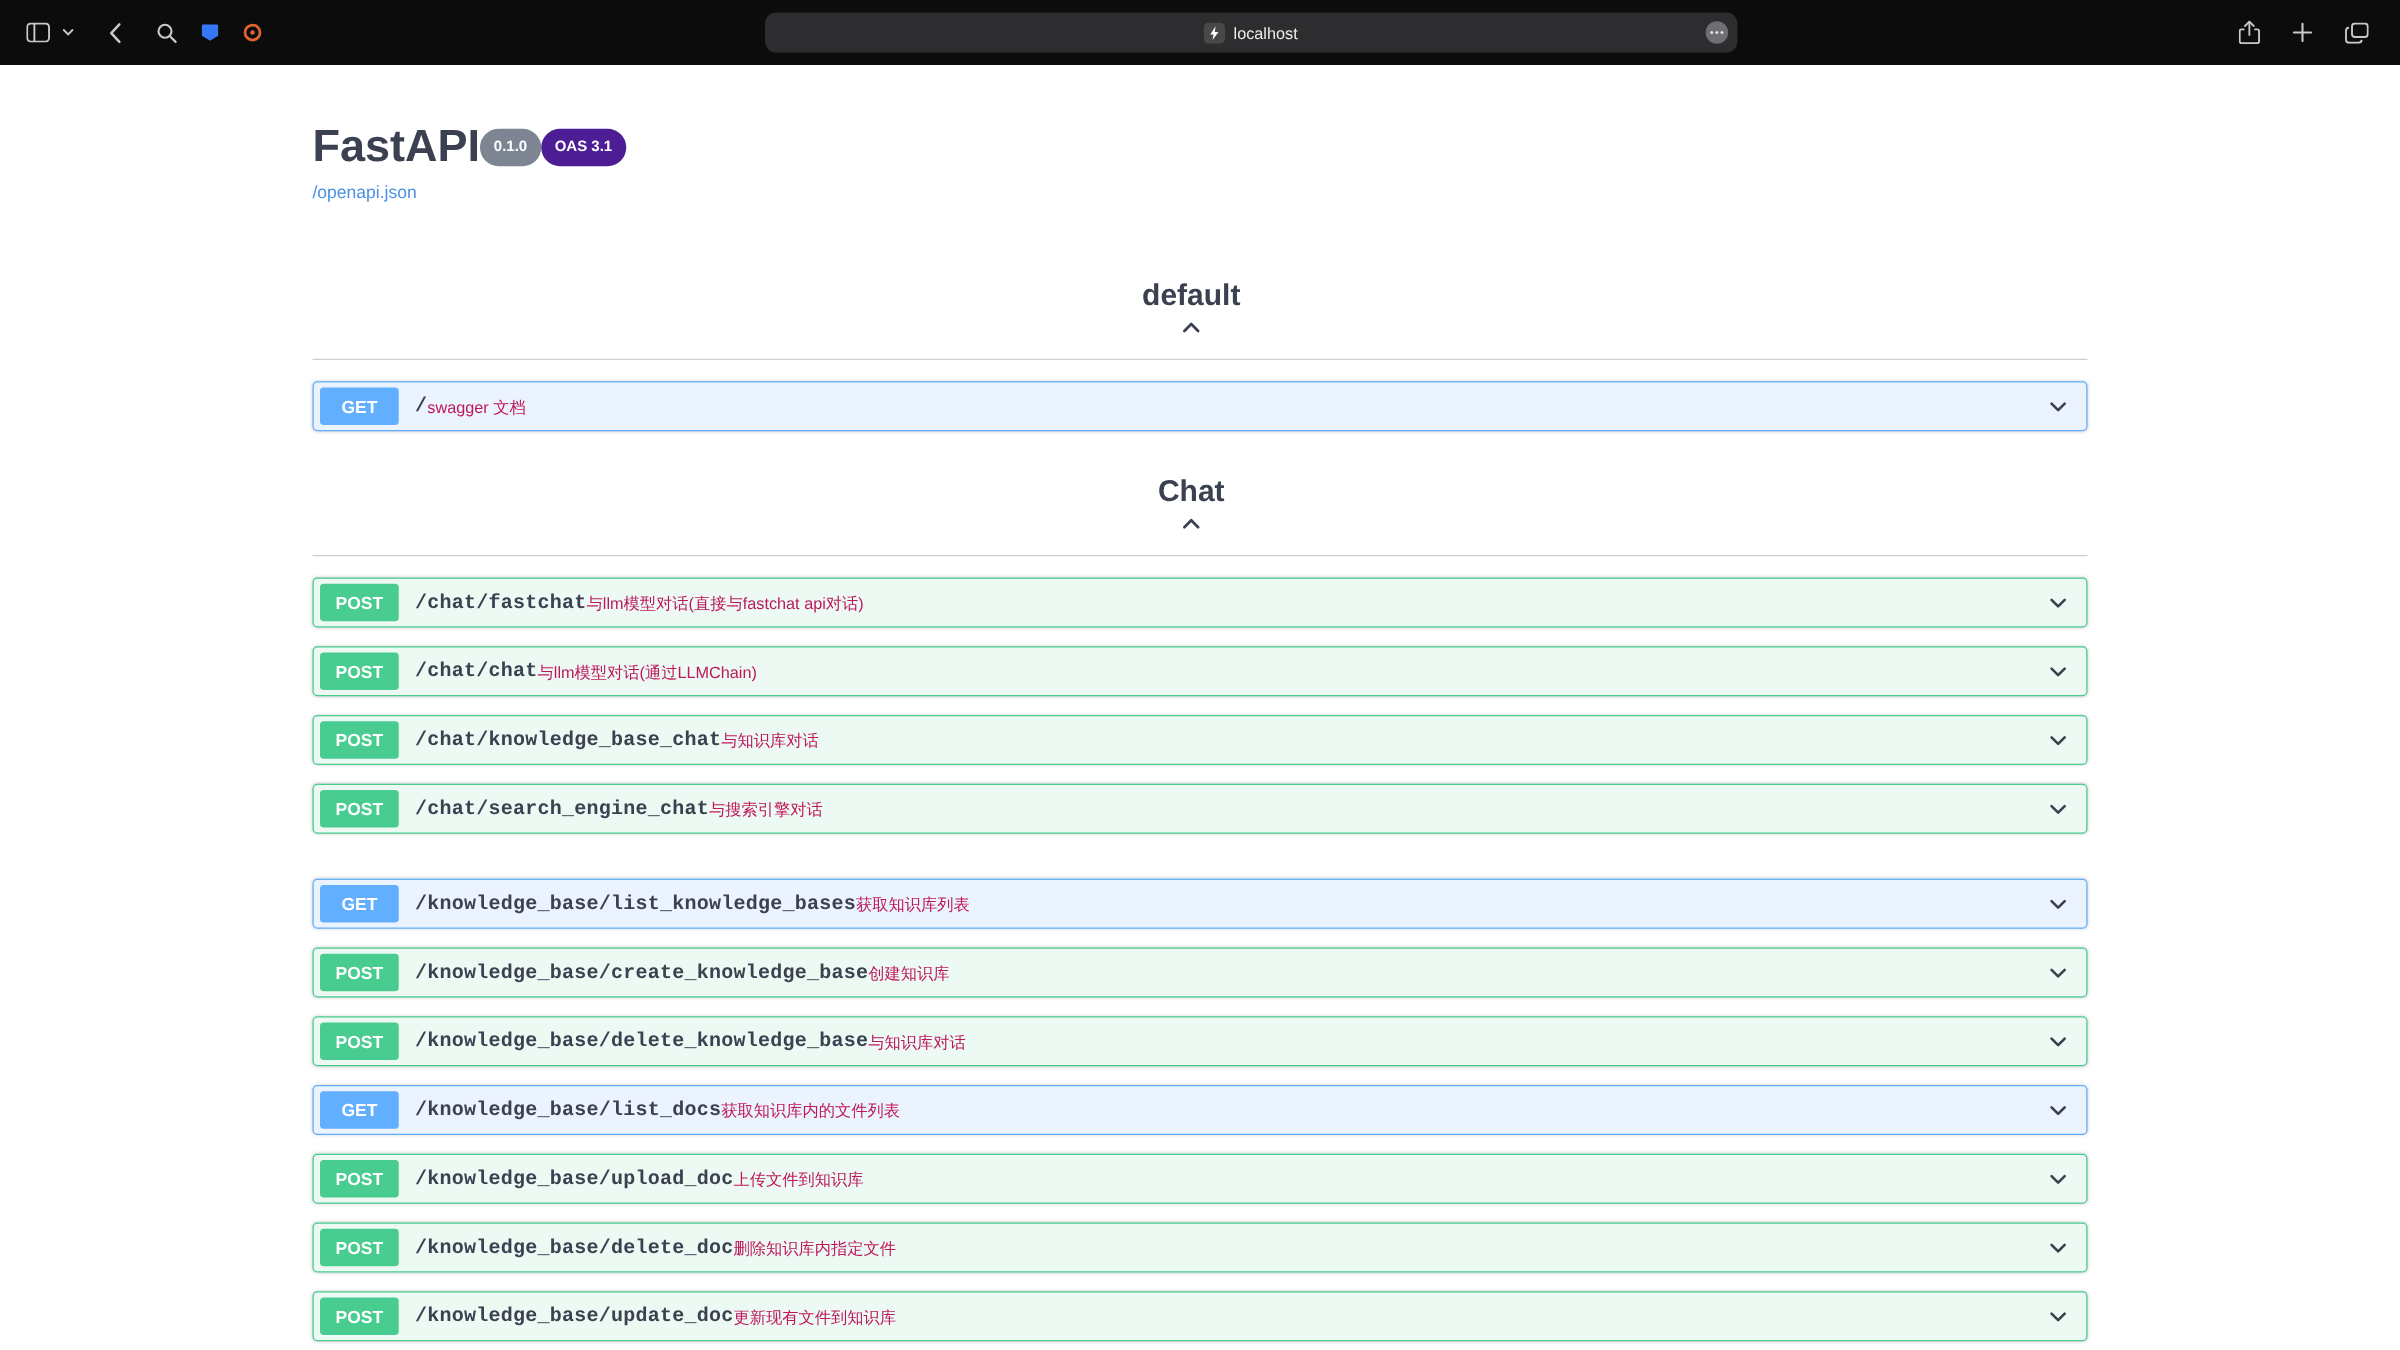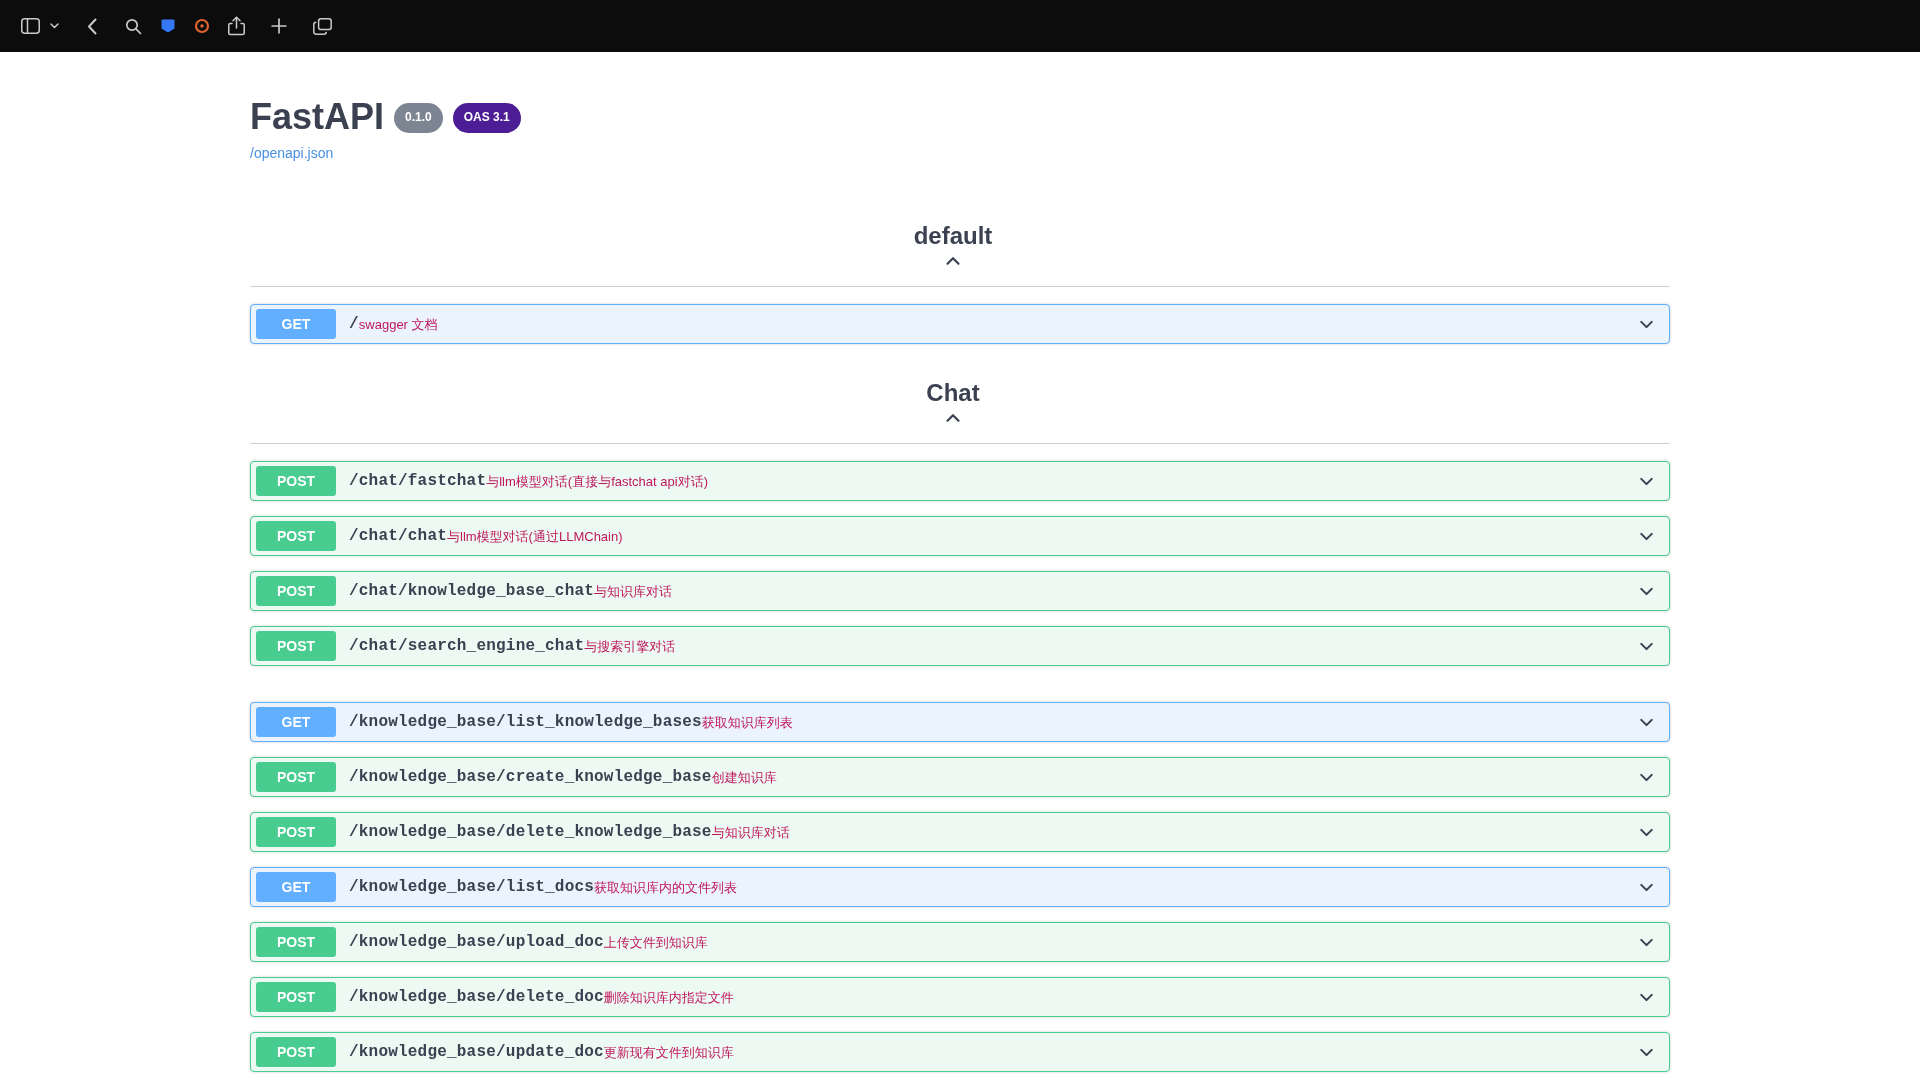--- a/index.html
+++ b/index.html
@@ -37,21 +37,21 @@
     display: flex; cursor: pointer;
   }
 
   .tb-right { display: flex; align-items: center; gap: 8px; }
 
   
   .page { height: 1028px; background: #fff; overflow: hidden; }
   .wrap { width: 1460px; margin: 0 auto; padding: 44px 20px 0; }
 
   .title {
-    display: flex; align-items: flex-start; gap: 10px;
+    display: flex; align-items: flex-start; 
     font-size: 36px; font-weight: 700; color: #3b4151; line-height: 1.15; text-align: center;
   }
   .badge {
     font-size: 12px; font-weight: 700; color: #fff;
     border-radius: 57px; padding: 8px 11px; margin-top: 7px; white-space: nowrap;
   }
   .badge.ver { background: #7d8492; }
   .badge.oas { background: #4c1d95; }
   .spec-link {
     display: inline-block; margin-top: 8px; font-size: 14px;
@@ -72,21 +72,21 @@
   .opblock {
     display: flex; align-items: center;
     height: 40px; margin-bottom: 15px;
     border-radius: 4px; border: 1px solid;
     box-shadow: 0 0 3px rgba(0,0,0,.19);
     padding: 0 12px 0 5px; cursor: pointer;
   }
   .opblock.get  { background: var(--get-bg);  border-color: var(--get);  }
   .opblock.post { background: var(--post-bg); border-color: var(--post); }
   .opblock-method {
-    width: 80px; text-align: center; padding: 7px 0; border-radius: 3px;
+    width: 63px; text-align: center; padding: 7px 0; border-radius: 3px;
     color: #fff; font-weight: 700; font-size: 14px; margin-right: 13px;
     font-family: "Liberation Sans", sans-serif;
   }
   .opblock-method.get  { background: var(--get);  }
   .opblock-method.post { background: var(--post); }
   .opblock-path {
     font-family: "Liberation Mono", "DejaVu Sans Mono", monospace;
     font-weight: 700; font-size: 16px; color: #3b4151; letter-spacing: .2px;
   }
   .opblock-desc { font-size: 13px; color: #be185d; padding-top: 2px; }
@@ -128,20 +128,41 @@
       </svg>
     </span>
     <span class="icon-btn">
       <svg width="16" height="16" viewBox="0 0 16 16" fill="none">
         <circle cx="8" cy="8" r="6" stroke="#e0642f" stroke-width="2.2"></circle>
           <circle cx="8" cy="8" r="1.8" fill="#e0642f"></circle>
       </svg>
     </span>
   </div>
 
+  <div class="addr-zone">
+    <div class="addr-field">
+      <span class="addr-center">
+        <span style="display:flex;">
+          <svg width="17" height="17" viewBox="0 0 17 17">
+            <rect width="17" height="17" rx="4" fill="#48484a"></rect>
+            <path d="M9.5 3L5.2 9.5h2.6L7 14l4.8-6.5H8.8z" fill="#fff"></path>
+          </svg>
+        </span>
+        <span>localhost</span>
+      </span>
+      <span class="addr-ellipsis">
+        <svg width="19" height="19" viewBox="0 0 19 19">
+          <circle cx="9.5" cy="9.5" r="9" fill="#6e6e73"></circle>
+          <circle cx="5.4" cy="9.5" r="1.2" fill="#e3e3e3"></circle>
+            <circle cx="9.5" cy="9.5" r="1.2" fill="#e3e3e3"></circle>
+            <circle cx="13.6" cy="9.5" r="1.2" fill="#e3e3e3"></circle>
+        </svg>
+      </span>
+    </div>
+  </div>
 
   <div class="tb-right">
     <span class="icon-btn">
       <svg width="17" height="20" viewBox="0 0 17 20" fill="none" stroke="currentColor" stroke-width="1.5" stroke-linecap="round" stroke-linejoin="round">
         <path d="M4 7.5H2.25a1.5 1.5 0 0 0-1.5 1.5v8a1.5 1.5 0 0 0 1.5 1.5h12.5a1.5 1.5 0 0 0 1.5-1.5V9a1.5 1.5 0 0 0-1.5-1.5H13"></path>
         <line x1="8.5" y1="1.6" x2="8.5" y2="12"></line>
         <path d="M5 4.8L8.5 1.3 12 4.8"></path>
       </svg>
     </span>
     <span class="icon-btn">

